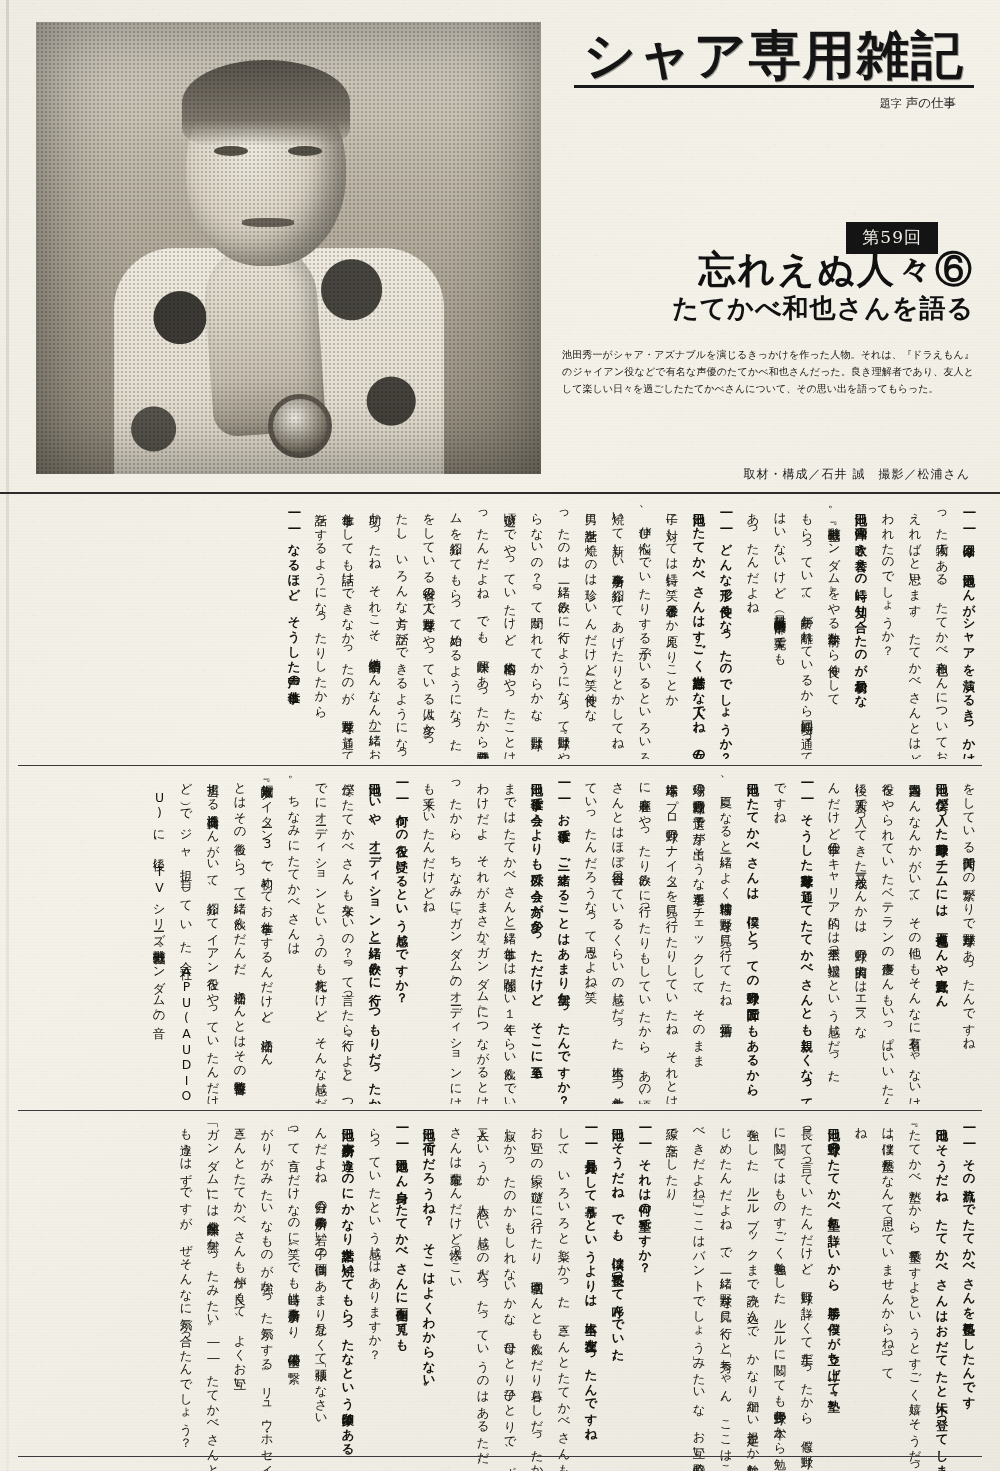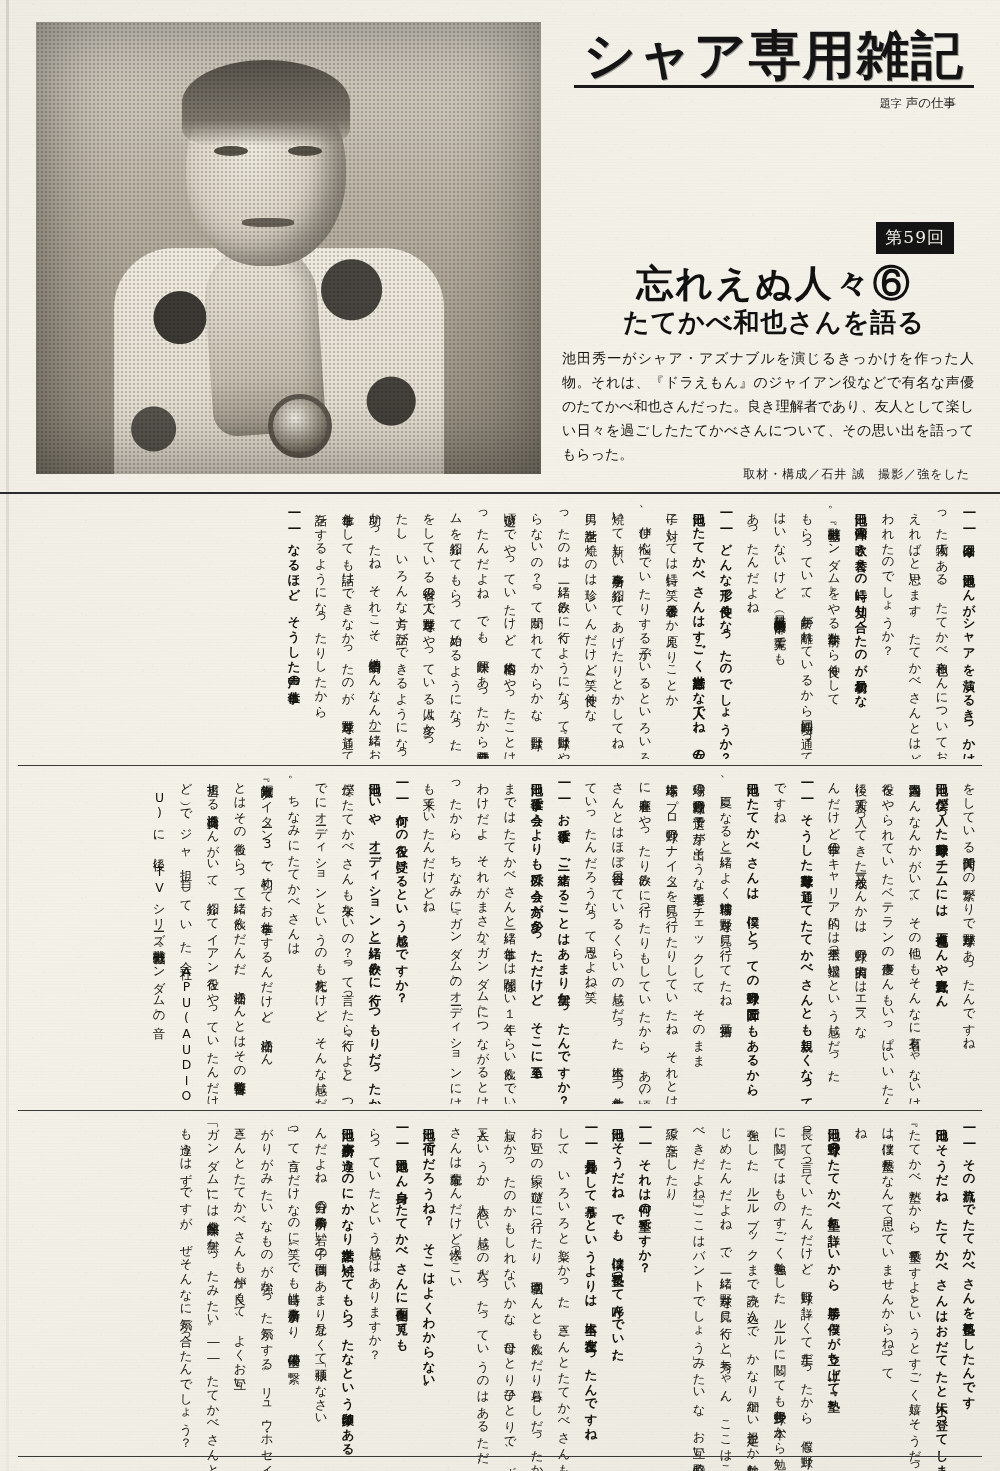--- a/index.html
+++ b/index.html
@@ -149,35 +149,35 @@
     font-size: 12.5px;
     color: #1b1b1b;
     text-align: right;
     padding-right: 18px;
     font-family: "DejaVu Sans", sans-serif;
   }
   .mast-credit .small { font-size: 11px; }
 
   .issue-badge {
     position: absolute;
-    right: 46px;
+    right: 62px;
     top: 222px;
     background: #141414;
     color: #f2efe7;
     font-size: 17px;
     letter-spacing: 1px;
-    padding: 4px 9px 5px;
+    padding: 4px 16px 5px;
     font-family: "DejaVu Serif", serif;
   }
   .headline {
     position: absolute;
     right: 26px;
-    top: 262px;
+    top: 248px;
     width: 400px;
-    text-align: center;
+    text-align: right;
   }
   .headline .h1 {
     font-family: "DejaVu Serif", serif;
     font-weight: bold;
     font-size: 37px;
     color: #111;
     letter-spacing: 2px;
     line-height: 1.15;
   }
   .headline .h2 {
@@ -185,21 +185,21 @@
     font-weight: bold;
     font-size: 26px;
     color: #111;
     letter-spacing: 1px;
   }
   .lede {
     position: absolute;
     right: 26px;
     top: 346px;
     width: 412px;
-    font-size: 14px;
+    font-size: 10px;
     line-height: 1.72;
     color: #15150f;
     text-align: justify;
   }
   .byline {
     position: absolute;
     right: 30px;
     top: 466px;
     font-size: 12px;
     color: #1b1b1b;
@@ -290,21 +290,21 @@
 
     <div class="issue-badge">第59回</div>
 
     <div class="headline">
       <div class="h1">忘れえぬ人々⑥</div>
       <div class="h2">たてかべ和也さんを語る</div>
     </div>
 
     <div class="lede">池田秀一がシャア・アズナブルを演じるきっかけを作った人物。それは、『ドラえもん』のジャイアン役などで有名な声優のたてかべ和也さんだった。良き理解者であり、友人として楽しい日々を過ごしたたてかべさんについて、その思い出を語ってもらった。</div>
 
-    <div class="byline">取材・構成／石井 誠　撮影／強をした</div>
+    <div class="byline">取材・構成／石井 誠　撮影／松浦さん</div>
   </div>
 
   <div class="body-wrap">
     <div class="band b1" id="band1">
         <div class="vcol speaker">――今回は、池田さんがシャアを演じるきっかけを作</div>
         <div class="vcol">った人物である、たてかべ和也さんについてお話を伺</div>
         <div class="vcol">えればと思います。たてかべさんとはどのように出会</div>
         <div class="vcol">われたのでしょうか？</div>
         <div class="vcol speaker">池田　洋画の吹き替えの時に知り合ったのが最初かな</div>
         <div class="vcol">。『機動戦士ガンダム』をやる数年前から仲良くして</div>

